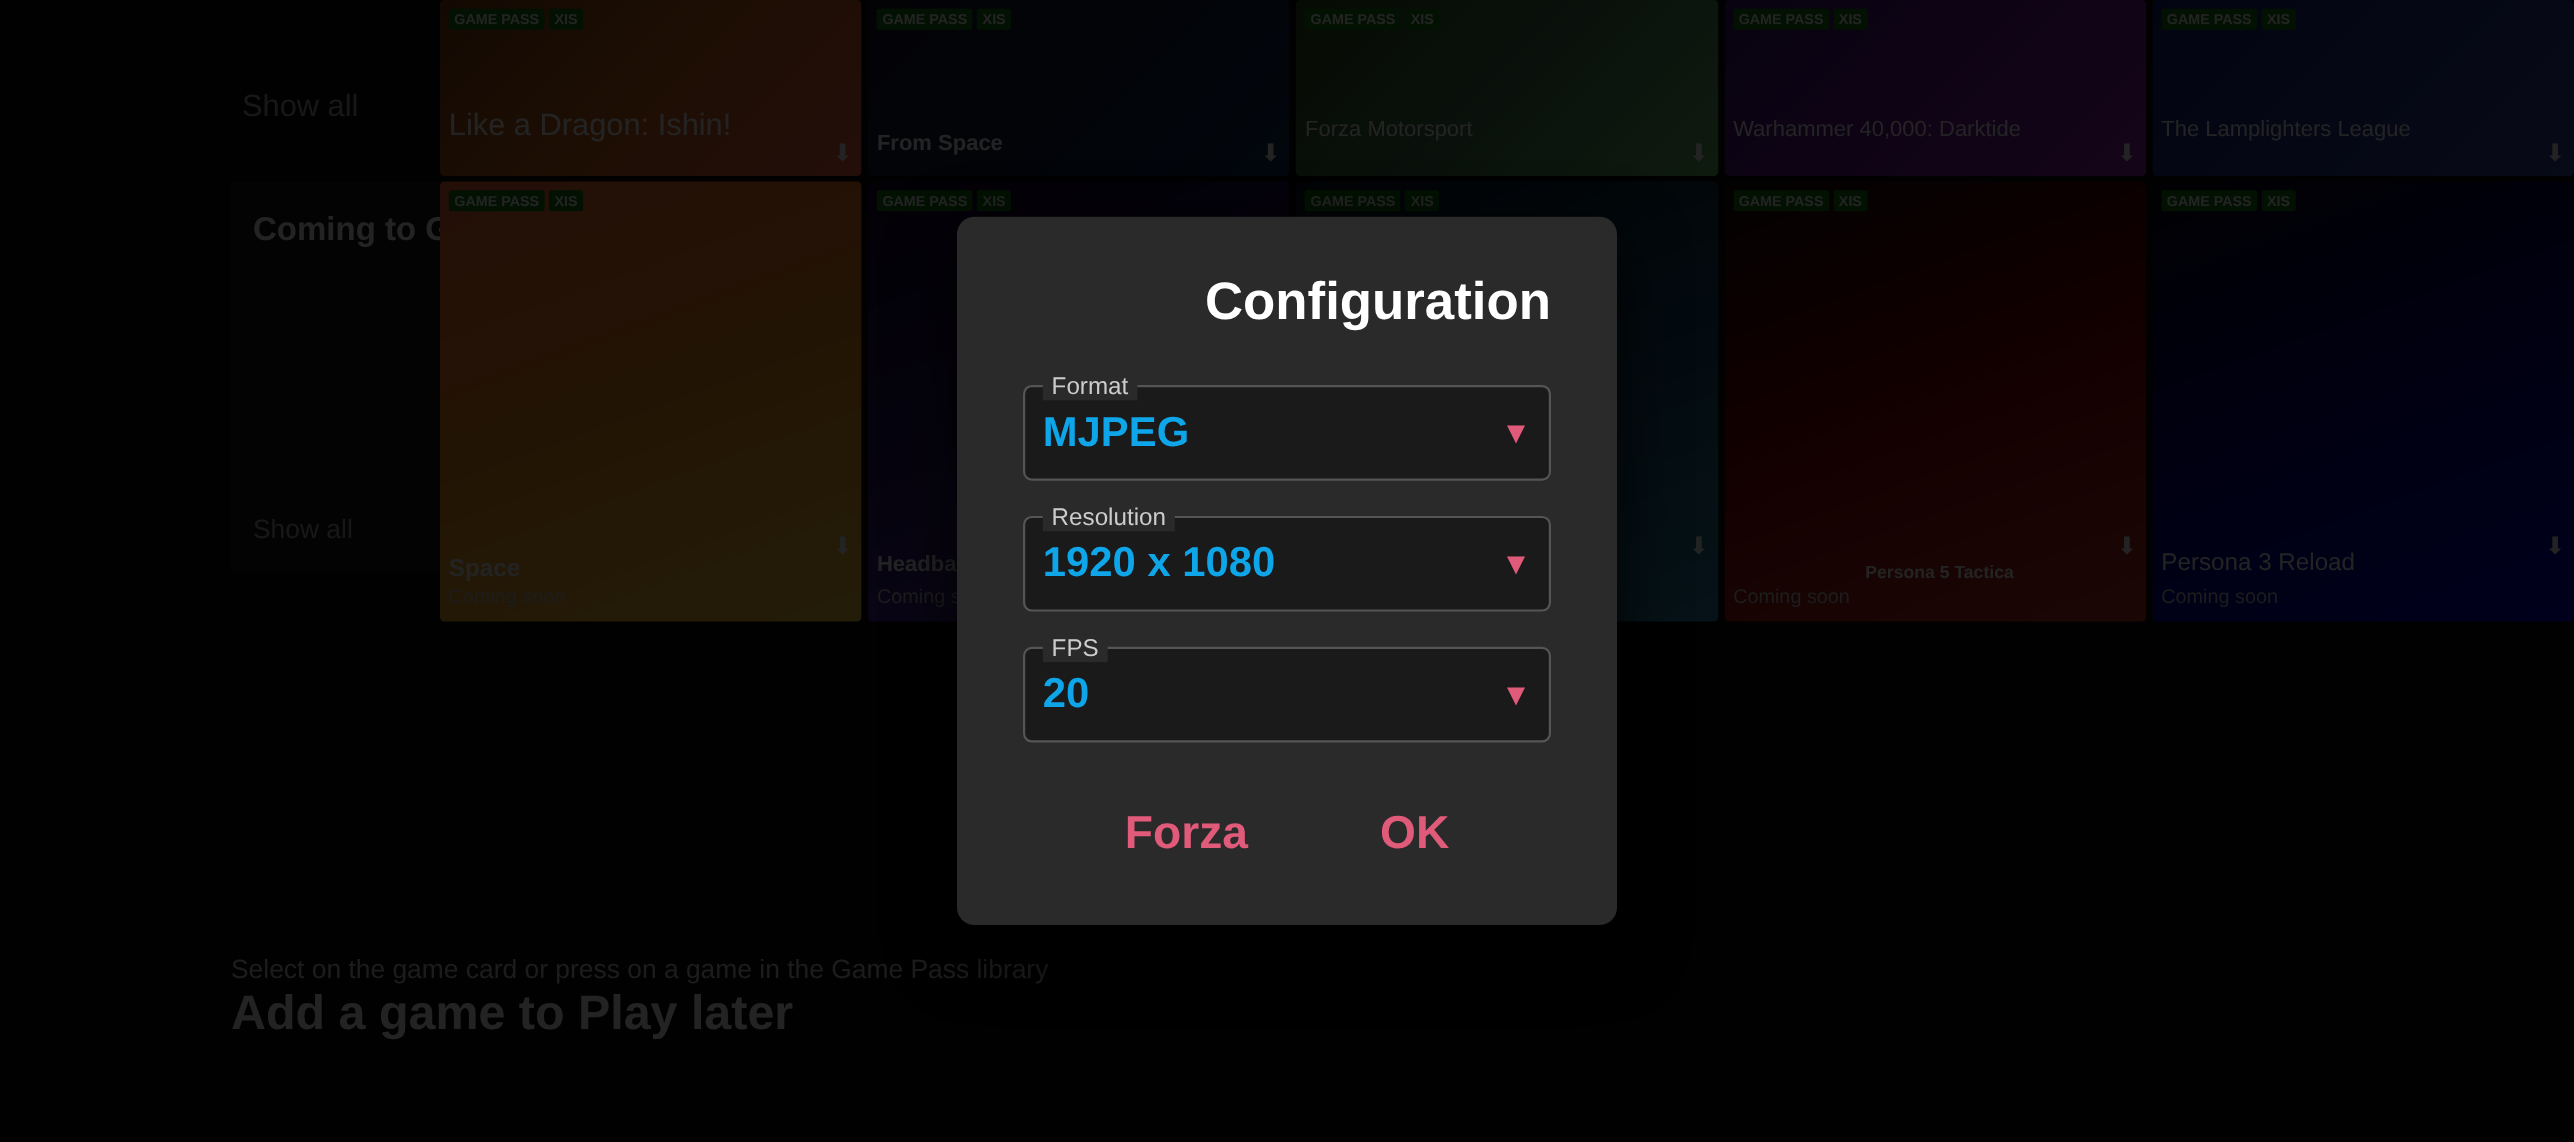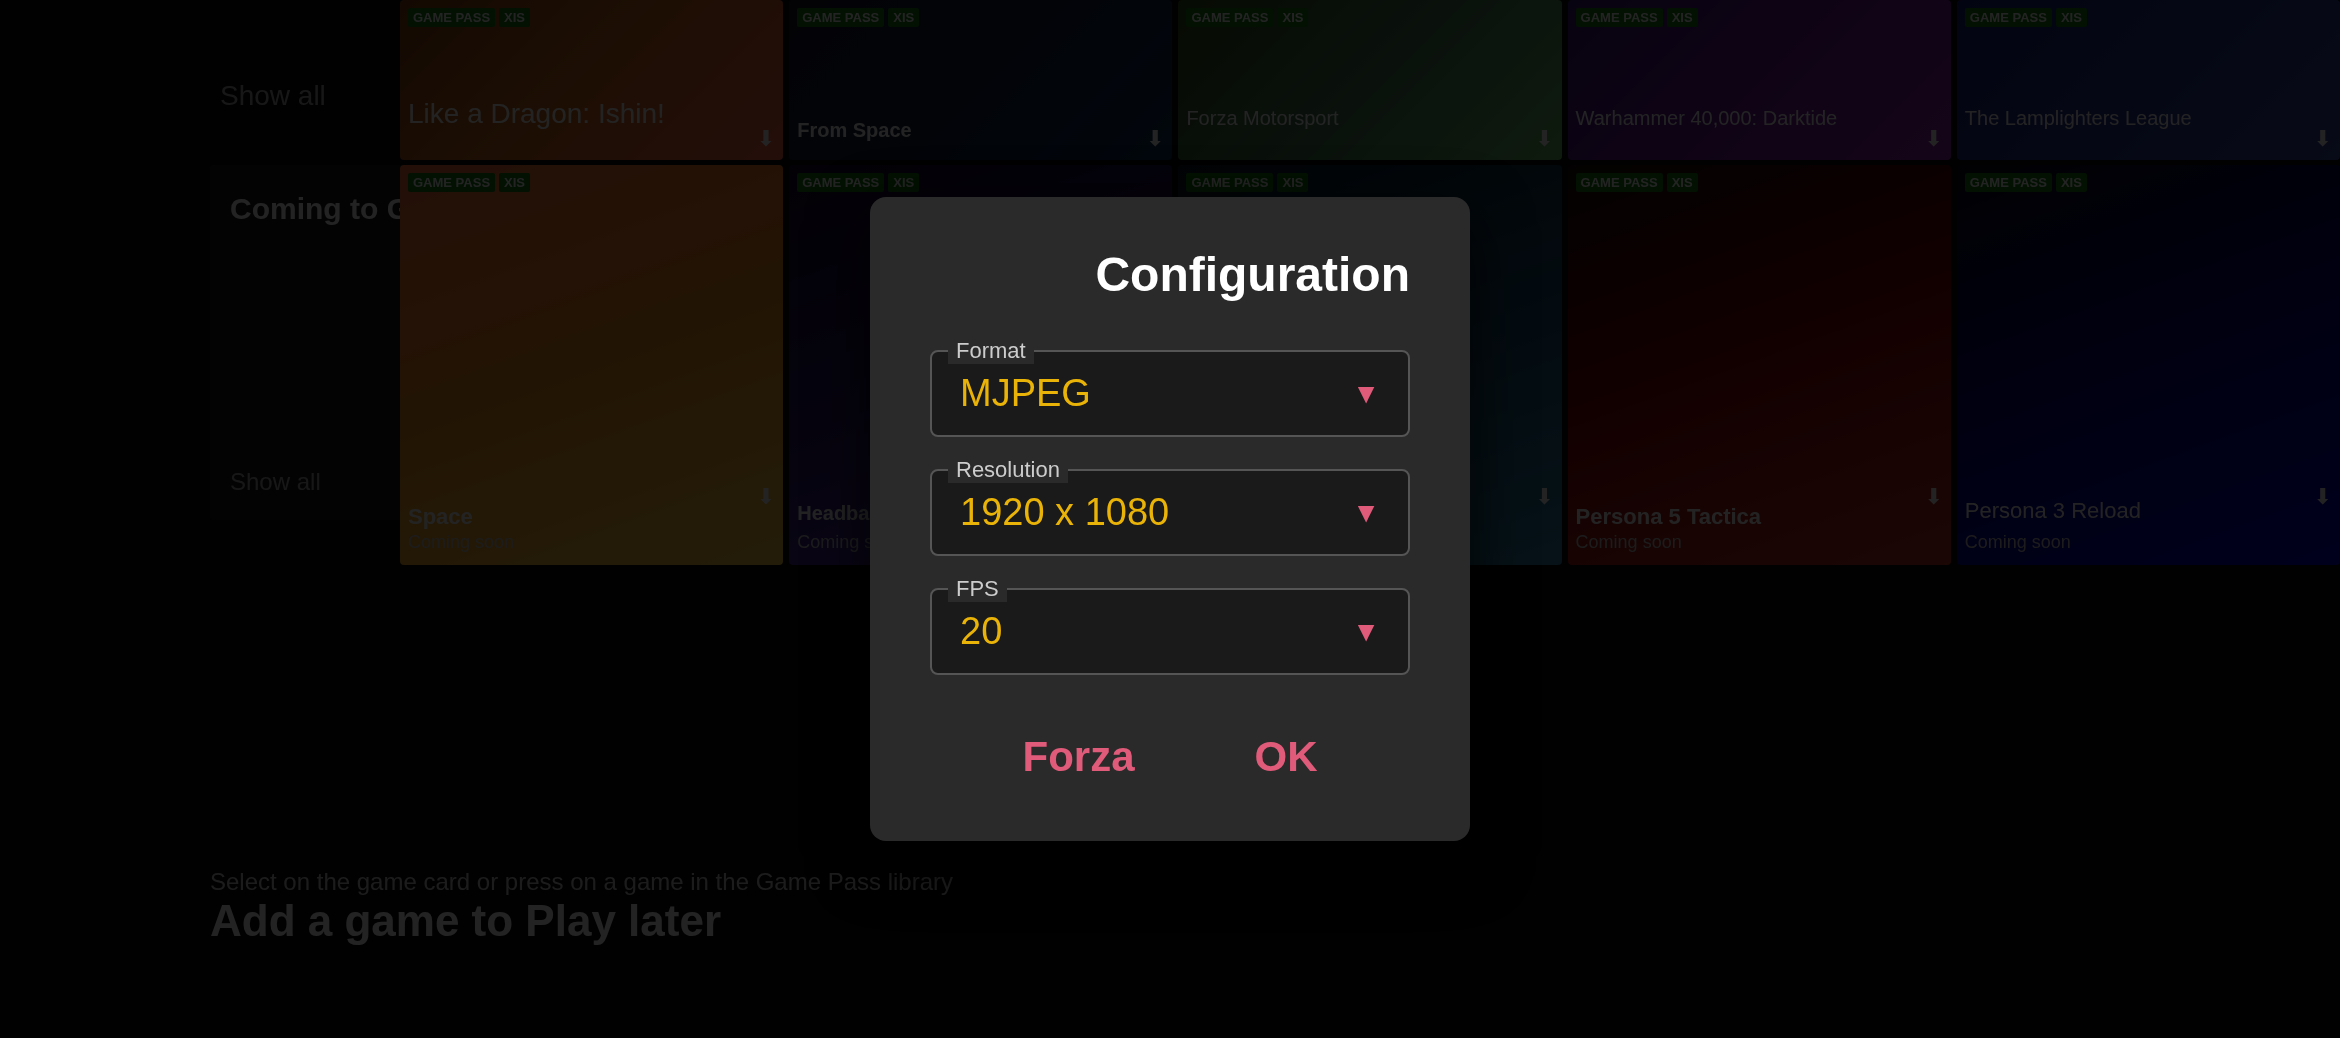--- a/index.html
+++ b/index.html
@@ -77,42 +77,42 @@
       margin-bottom: 48px;
     }
 
     .field-group {
       margin-bottom: 32px;
     }
 
     .field-select-wrapper {
       border: 2px solid #555;
       border-radius: 8px;
-      padding: 20px 28px;
+      padding: 20px 16px;
       display: flex;
       align-items: center;
       justify-content: space-between;
       position: relative;
       background: #1a1a1a;
     }
 
     .field-select-wrapper .field-label-float {
       position: absolute;
       top: -14px;
       left: 16px;
       background: #2a2a2a;
       padding: 0 8px;
       color: #ccc;
       font-size: 22px;
     }
 
     .field-value {
-      color: #eab308;
+      color: #0ea5e9;
       font-size: 38px;
-      font-weight: 400;
+      font-weight: 700;
     }
 
     .dropdown-arrow {
       color: #e05a7a;
       font-size: 28px;
     }
 
     .dialog-actions {
       display: flex;
       justify-content: center;
@@ -223,21 +223,21 @@
       <div style="position:absolute;bottom:35px;left:8px;right:8px;color:white;font-size:22px;font-weight:bold;">Dungeons 4</div>
       <div style="position:absolute;bottom:12px;left:8px;color:#ccc;font-size:18px;">Coming soon</div>
     </div>
 
     <div style="background:linear-gradient(160deg,#1a0a0a,#8b0000,#c0392b);flex:1;border-radius:4px;position:relative;">
       <div style="position:absolute;top:8px;left:8px;display:flex;gap:4px;">
         <span style="background:#107c10;color:white;font-size:13px;font-weight:bold;padding:2px 5px;border-radius:2px;">GAME PASS</span>
         <span style="background:#107c10;color:white;font-size:13px;font-weight:bold;padding:2px 5px;border-radius:2px;">XIS</span>
       </div>
       <div style="position:absolute;bottom:55px;right:8px;color:white;font-size:22px;">⬇</div>
-      <div style="position:absolute;bottom:35px;left:8px;right:0;color:white;font-size:22px;font-weight:bold;">Persona 5 Tactica</div>
+      <div style="position:absolute;bottom:35px;left:8px;right:0;color:white;font-size:16px;font-weight:bold;text-align:center;">Persona 5 Tactica</div>
       <div style="position:absolute;bottom:12px;left:8px;color:#ccc;font-size:18px;">Coming soon</div>
     </div>
 
     <div style="background:linear-gradient(160deg,#0a0a1a,#000080,#0000cd);flex:1;border-radius:4px;position:relative;">
       <div style="position:absolute;top:8px;left:8px;display:flex;gap:4px;">
         <span style="background:#107c10;color:white;font-size:13px;font-weight:bold;padding:2px 5px;border-radius:2px;">GAME PASS</span>
         <span style="background:#107c10;color:white;font-size:13px;font-weight:bold;padding:2px 5px;border-radius:2px;">XIS</span>
       </div>
       <div style="position:absolute;bottom:55px;right:8px;color:white;font-size:22px;">⬇</div>
       <div style="position:absolute;bottom:41px;left:8px;right:8px;color:white;font-size:22px;font-weight:normal;">Persona 3 Reload</div>

